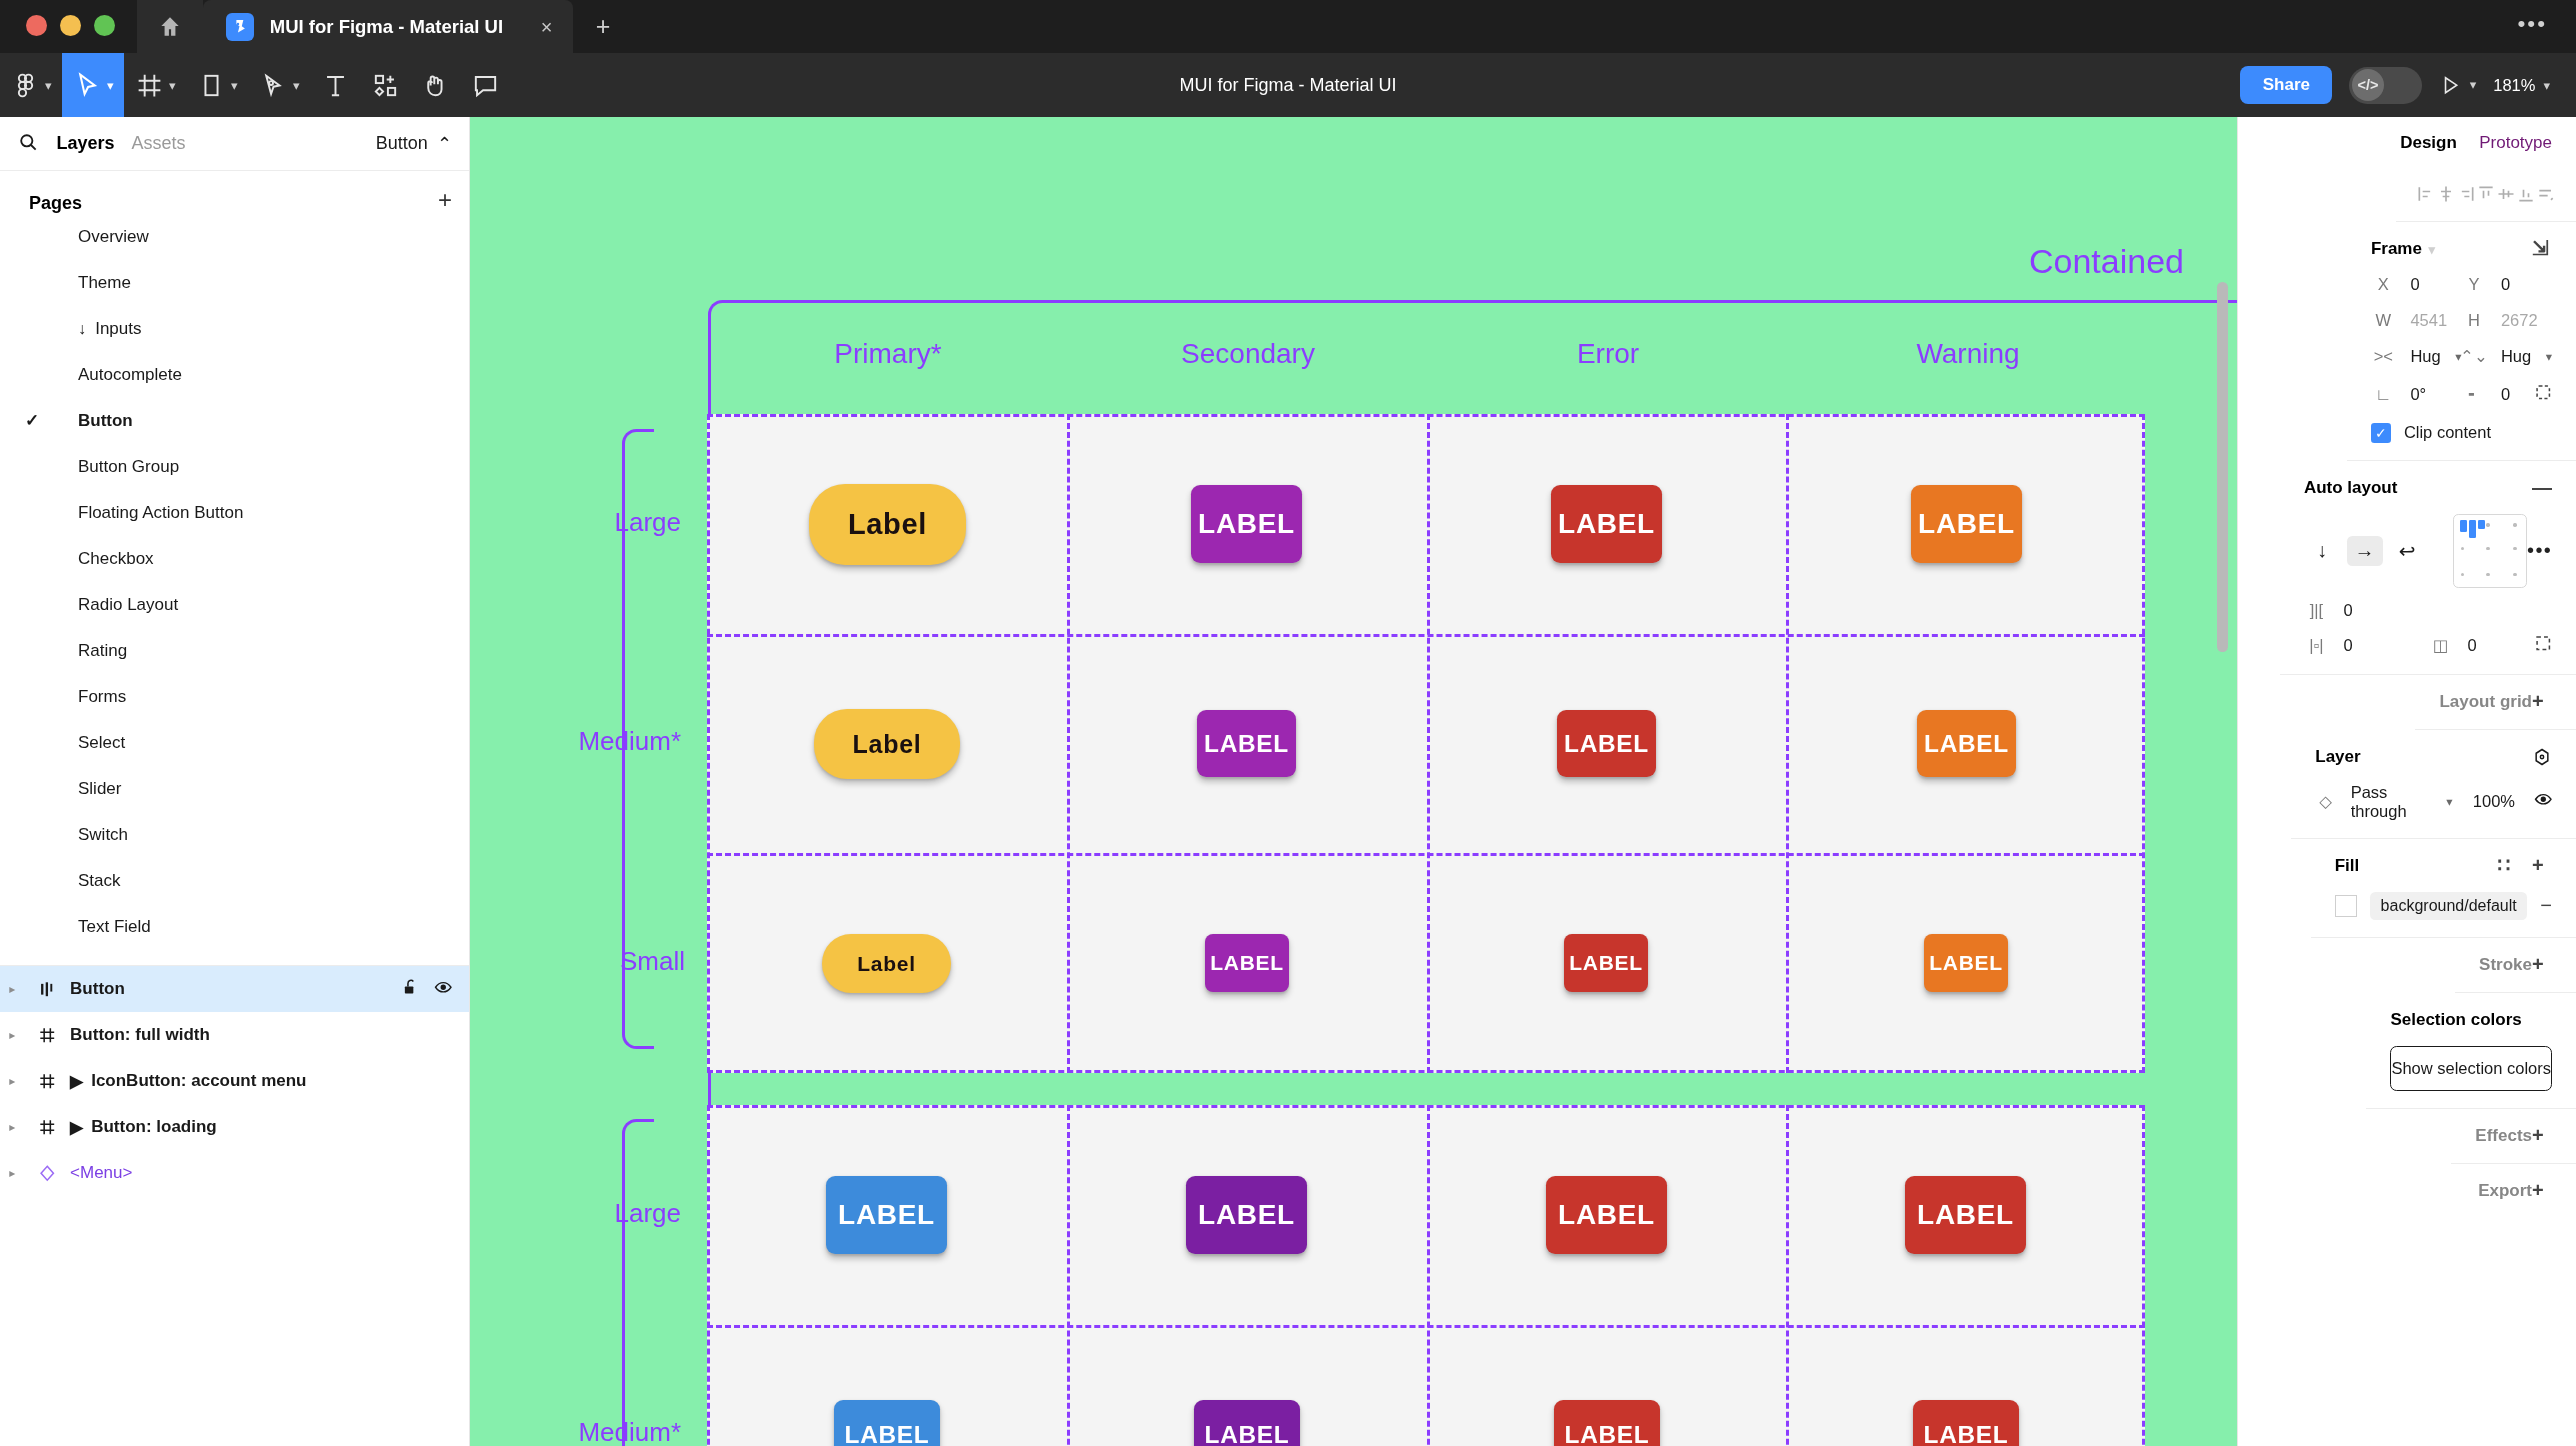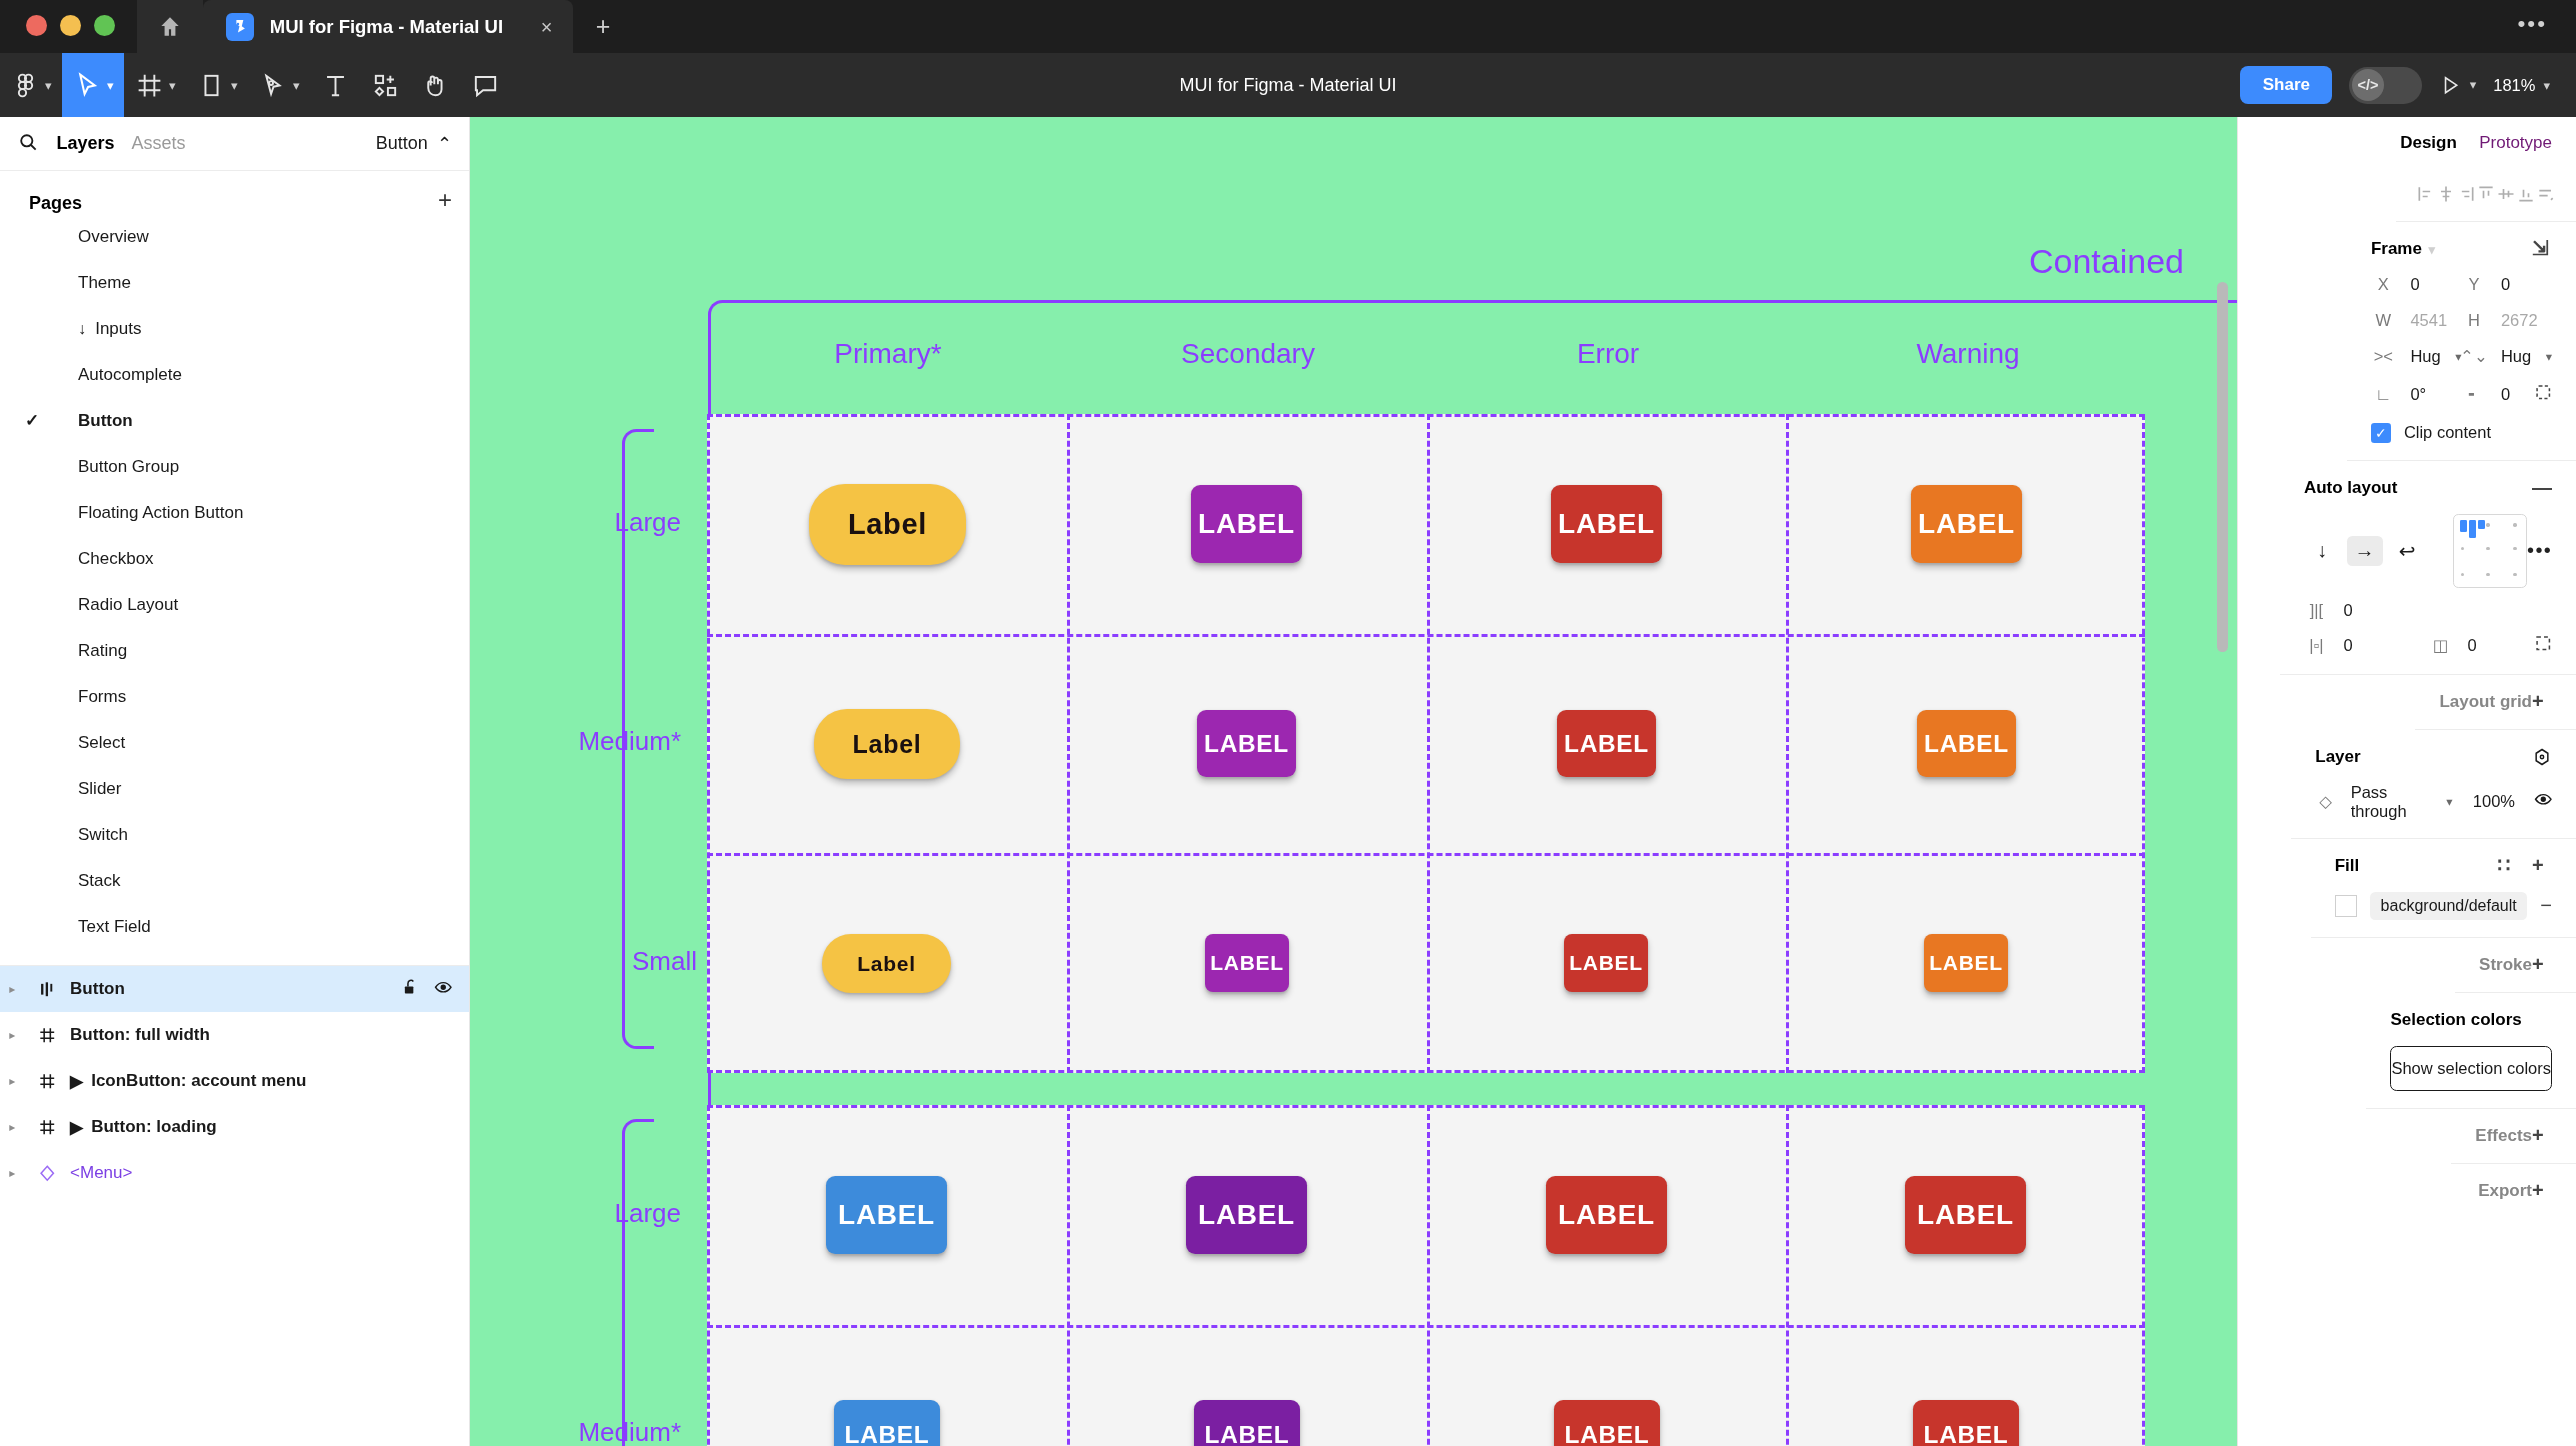--- a/index.html
+++ b/index.html
@@ -524,21 +524,21 @@
         <div class="btn" style="left: 675px; top: 71px; width: 111px; height: 78px; background: rgb(156, 39, 176); color: rgb(255, 255, 255); border-radius: 9.2px; font-size: 28px;">LABEL</div>
         <div class="btn" style="left: 1035px; top: 71px; width: 111px; height: 78px; background: rgb(199, 53, 44); color: rgb(255, 255, 255); border-radius: 9.2px; font-size: 28px;">LABEL</div>
         <div class="btn" style="left: 1395px; top: 71px; width: 111px; height: 78px; background: rgb(232, 119, 34); color: rgb(255, 255, 255); border-radius: 9.2px; font-size: 28px;">LABEL</div>
         <div class="gridrow-line" style="left: 191px; top: 220px; width: 1438px;"></div>
         <div class="rowlabel" style="left: 0px; top: 312px;">Medium*</div>
         <div class="btn dark-text" style="left: 298px; top: 295px; width: 146px; height: 70px; background: rgb(245, 195, 68); color: rgb(26, 16, 16); border-radius: 33px; font-size: 25px;">Label</div>
         <div class="btn" style="left: 681px; top: 296px; width: 99px; height: 67px; background: rgb(156, 39, 176); color: rgb(255, 255, 255); border-radius: 9.2px; font-size: 24.4px;">LABEL</div>
         <div class="btn" style="left: 1041px; top: 296px; width: 99px; height: 67px; background: rgb(199, 53, 44); color: rgb(255, 255, 255); border-radius: 9.2px; font-size: 24.4px;">LABEL</div>
         <div class="btn" style="left: 1401px; top: 296px; width: 99px; height: 67px; background: rgb(232, 119, 34); color: rgb(255, 255, 255); border-radius: 9.2px; font-size: 24.4px;">LABEL</div>
         <div class="gridrow-line" style="left: 191px; top: 439px; width: 1438px;"></div>
-        <div class="rowlabel" style="left: 16px; top: 532px;">Small</div>
+        <div class="rowlabel" style="left: 4px; top: 532px;">Small</div>
         <div class="btn dark-text" style="left: 306px; top: 520px; width: 129px; height: 59px; background: rgb(245, 195, 68); color: rgb(26, 16, 16); border-radius: 29px; font-size: 21px;">Label</div>
         <div class="btn" style="left: 689px; top: 520px; width: 84px; height: 58px; background: rgb(156, 39, 176); color: rgb(255, 255, 255); border-radius: 8px; font-size: 21px;">LABEL</div>
         <div class="btn" style="left: 1048px; top: 520px; width: 84px; height: 58px; background: rgb(199, 53, 44); color: rgb(255, 255, 255); border-radius: 8px; font-size: 21px;">LABEL</div>
         <div class="btn" style="left: 1408px; top: 520px; width: 84px; height: 58px; background: rgb(232, 119, 34); color: rgb(255, 255, 255); border-radius: 8px; font-size: 21px;">LABEL</div>
         <div class="section-bracket" style="left: 106px; top: 705px; height: 400px;"></div>
         <div class="gridbox" style="left: 191px; top: 691px; width: 1438px; height: 439px;"></div>
         <div class="gridcol-line" style="left: 551px; top: 691px; height: 439px;"></div>
         <div class="gridcol-line" style="left: 911px; top: 691px; height: 439px;"></div>
         <div class="gridcol-line" style="left: 1270px; top: 691px; height: 439px;"></div>
         <div class="rowlabel" style="left: 0px; top: 784px;">Large</div>

